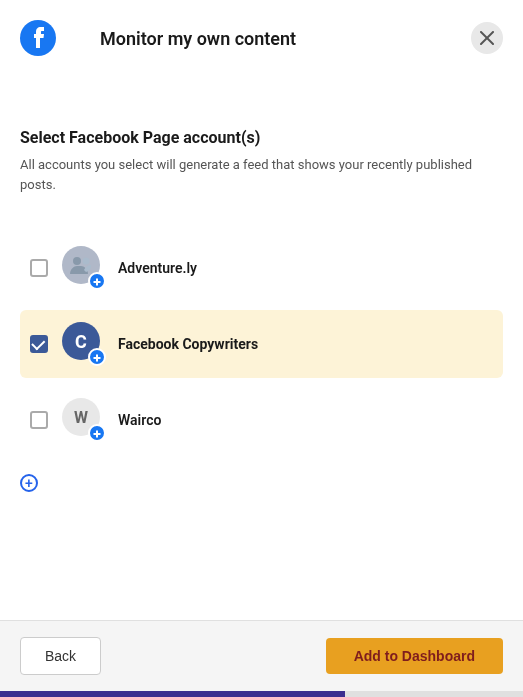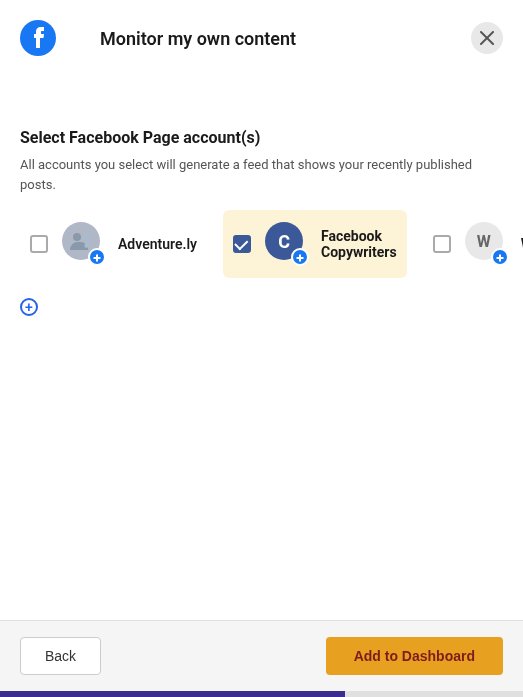--- a/index.html
+++ b/index.html
@@ -71,27 +71,27 @@
       font-weight: 700;
       color: #1a1a1a;
       margin-bottom: 8px;
       margin-top: 36px;
     }
 
     .section-desc {
       font-size: 13px;
       color: #555;
       line-height: 1.5;
-      margin-bottom: 16px;
+      margin-bottom: 40px;
     }
 
     .account-list {
       display: flex;
-      flex-direction: row;
-      gap: 16px;
+      flex-direction: column;
+      gap: 8px;
       justify-content: space-between;
     }
 
     .account-item {
       display: flex;
       align-items: center;
       padding: 12px 10px;
       border-radius: 6px;
       cursor: pointer;
     }
@@ -214,20 +214,21 @@
       margin-right: 6px;
       font-size: 14px;
       line-height: 1;
       flex-shrink: 0;
     }
 
     .modal-footer {
       background: #f5f5f5;
       padding: 16px 20px;
       display: flex;
+      align-items: center;
       justify-content: space-between;
       border-top: 1px solid #e0e0e0;
     }
 
     .btn-back {
       padding: 10px 24px;
       border: 1px solid #ccc;
       background: white;
       border-radius: 4px;
       font-size: 14px;

